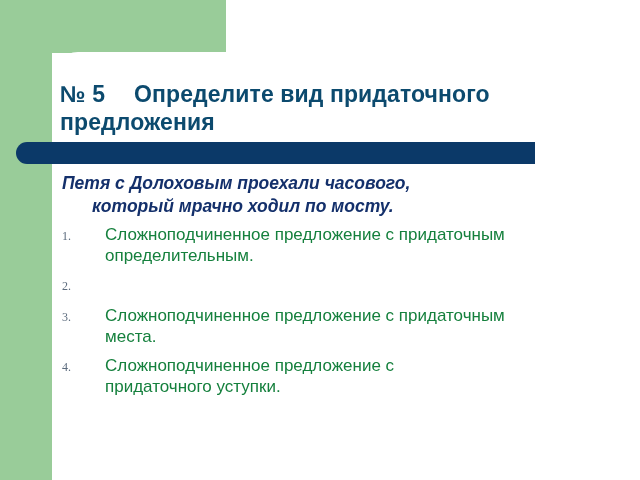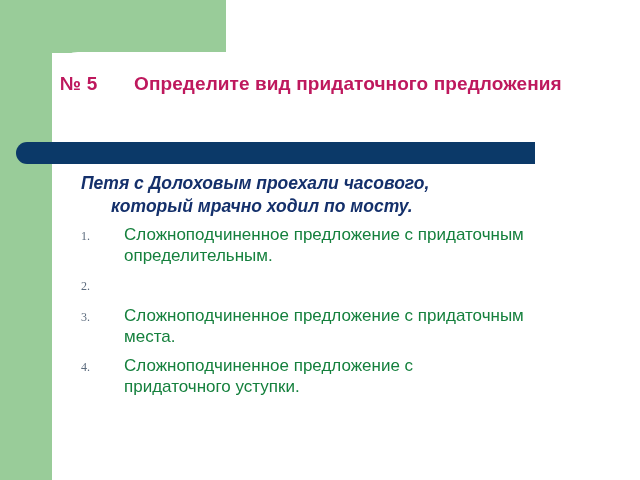--- a/index.html
+++ b/index.html
@@ -68,42 +68,41 @@
     height: 22px;
     background: #0b3968;
     border-radius: 11px 0 0 11px;
     z-index: 3;
   }
 
   
   .title {
     position: absolute;
     left: 60px;
-    top: 72px;
+    top: 80px;
     width: 520px;
     z-index: 4;
-    color: #be185d;
-    font-size: 19px;
+    color: #0c4a6e;
+    font-size: 23px;
     font-weight: bold;
     line-height: 1.22;
     letter-spacing: 0.1px;
   }
   .title .title-num {
     display: inline-block;
     min-width: 74px;
   }
 
   
   .content {
     position: absolute;
     left: 52px;
     top: 172px;
     width: 560px;
     z-index: 4;
-    margin-left: 19px;
   }
 
   .prompt {
     color: #14306b;
     font-size: 17.5px;
     font-weight: bold;
     font-style: italic;
     line-height: 1.30;
     padding-left: 10px;
     text-indent: 0;

